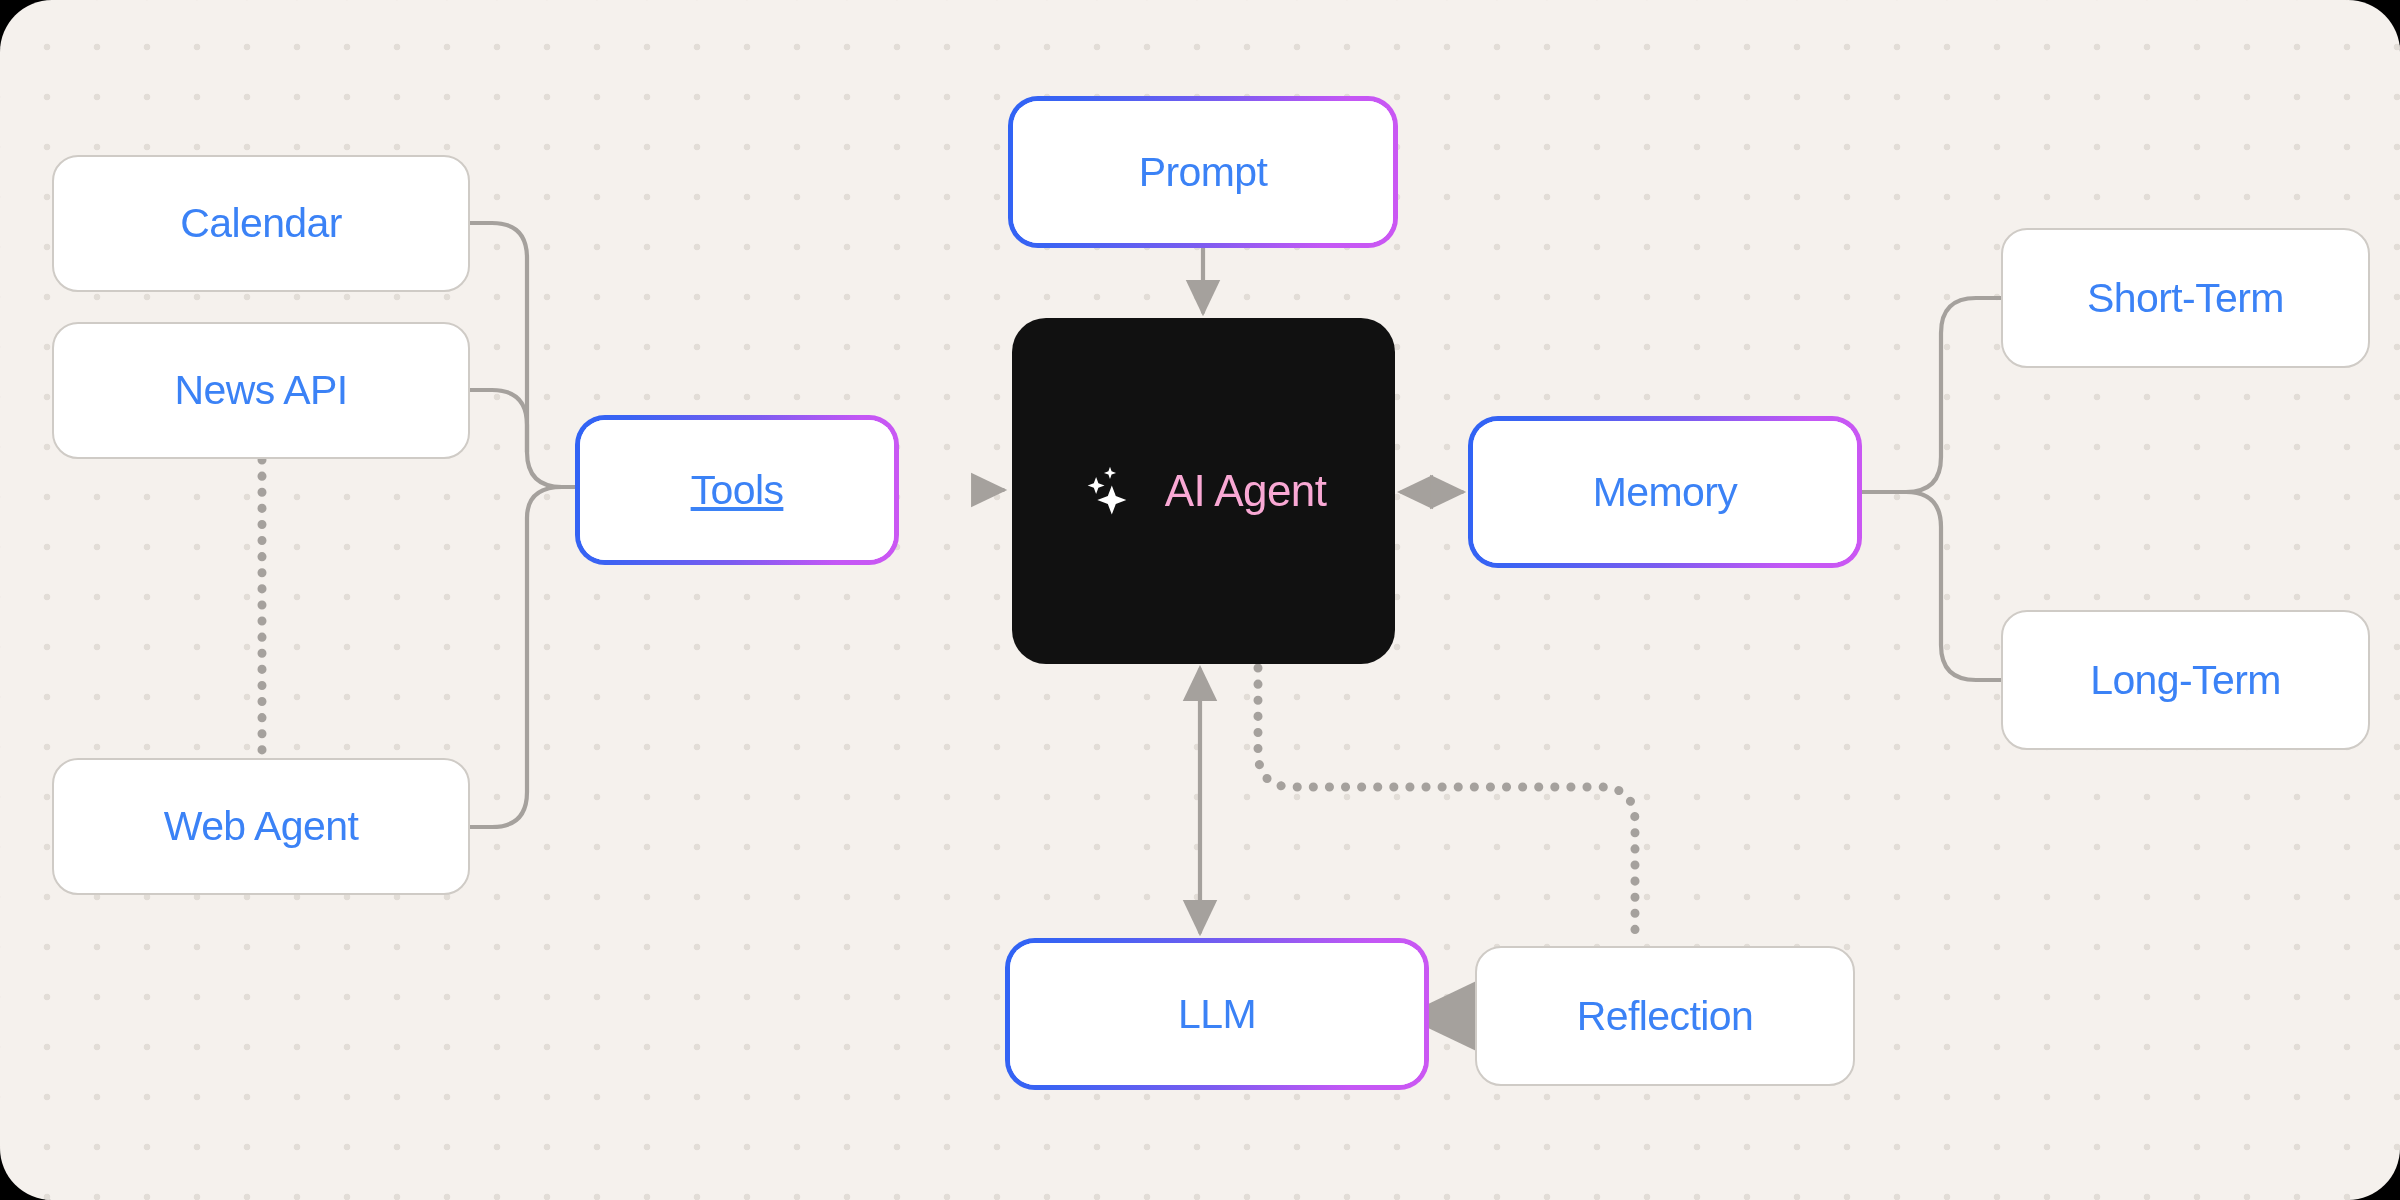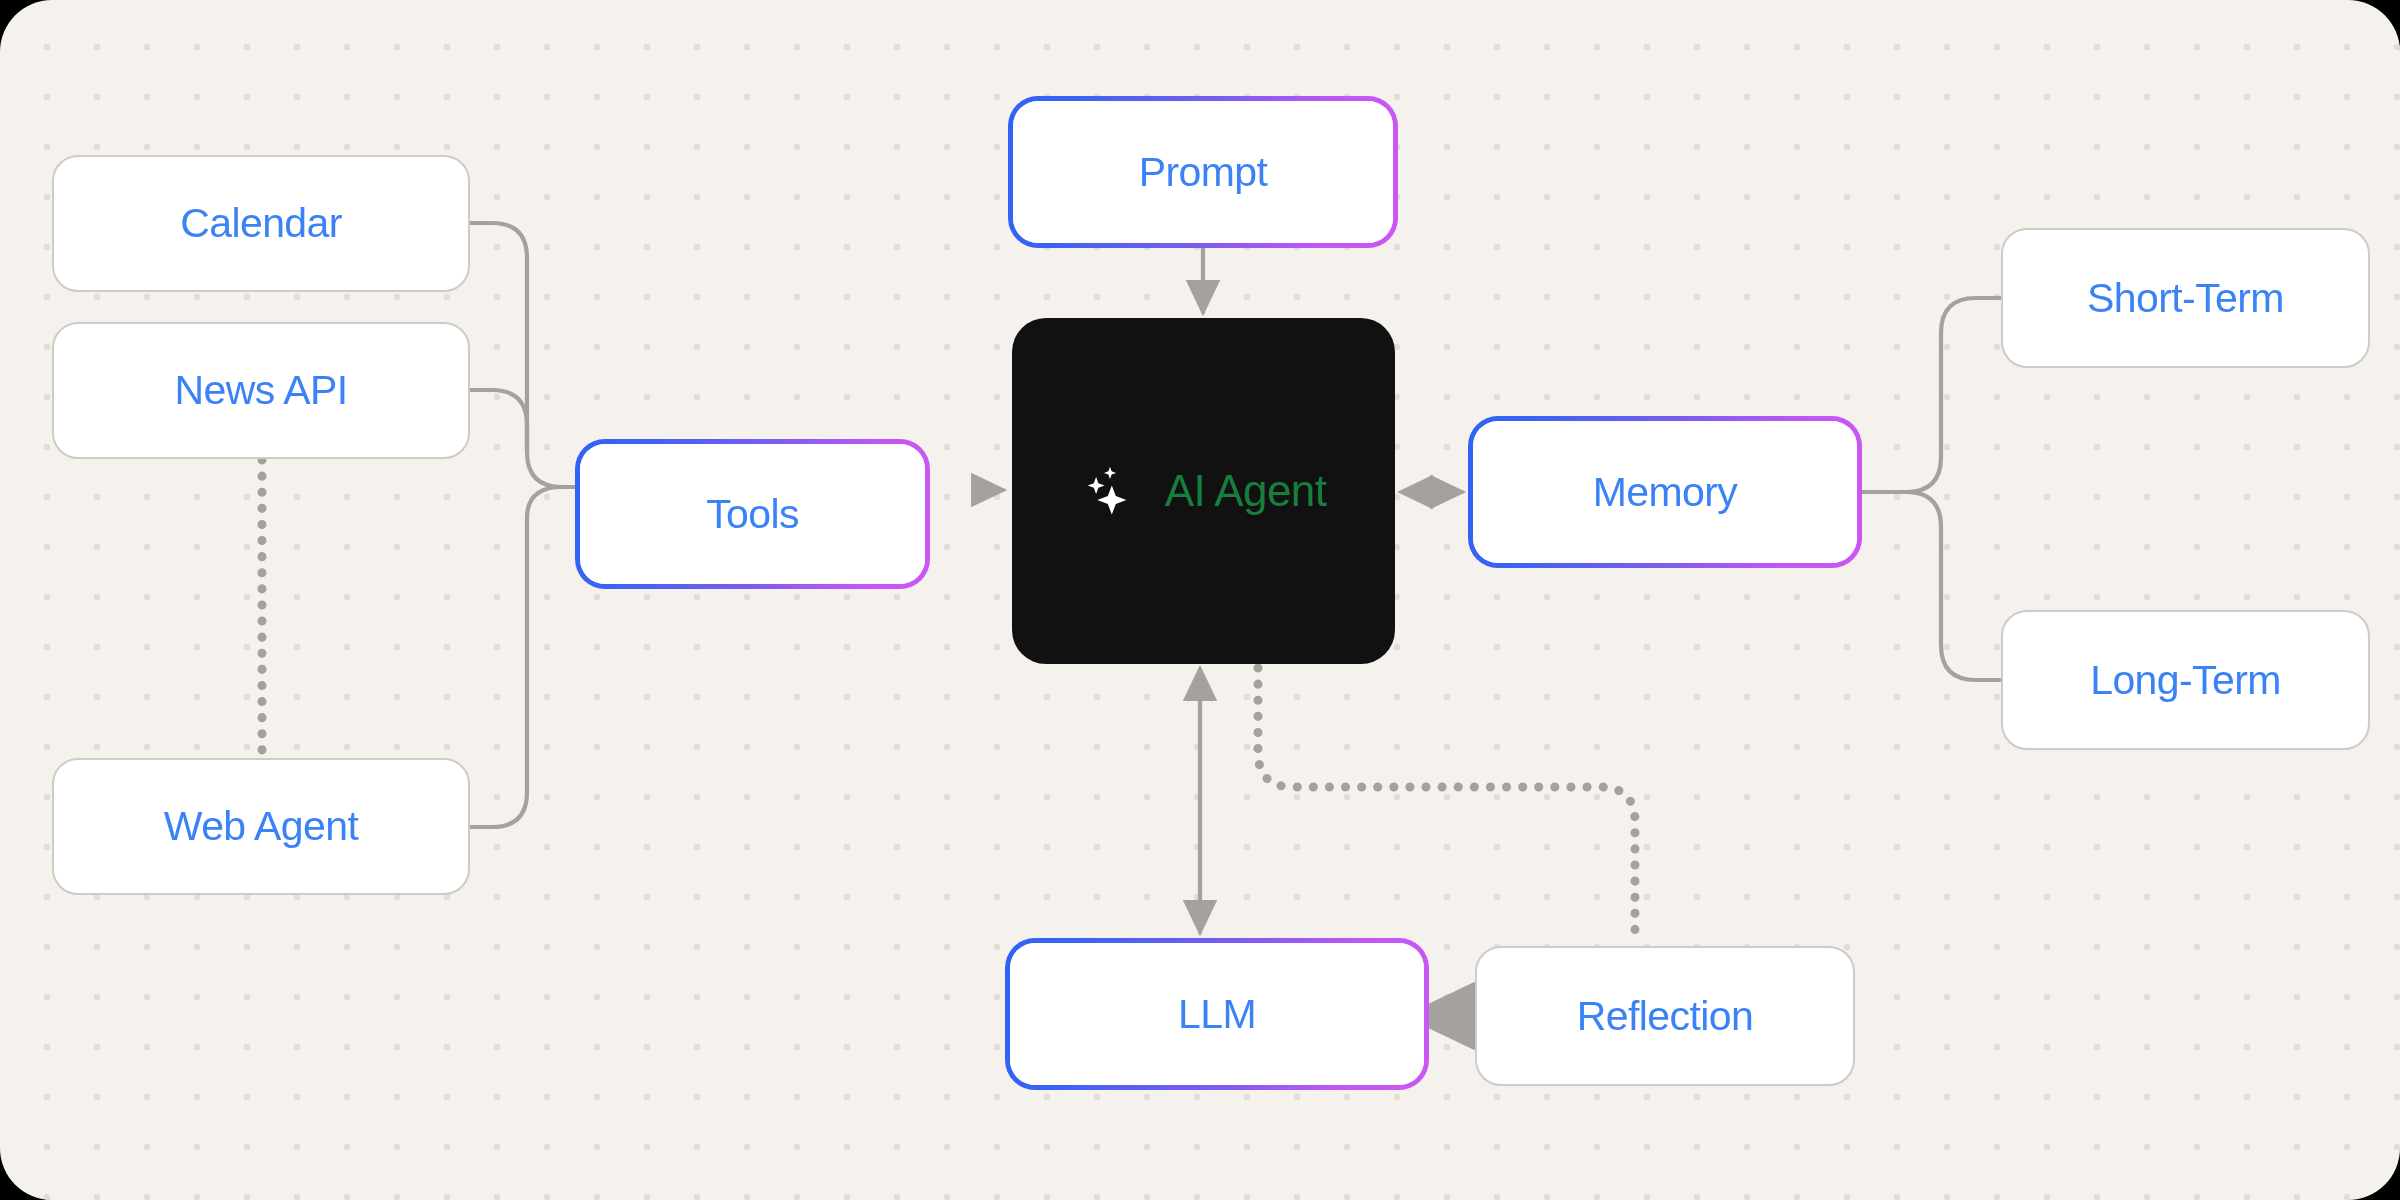--- a/index.html
+++ b/index.html
@@ -64,21 +64,21 @@
     width: 100%;
     height: 100%;
     border-radius: 25px;
     background: #FFFFFF;
     display: flex;
     align-items: center;
     justify-content: center;
   }
   .node.dark {
     background: #111111;
-    color: #15803d;
+    color: #f9a8d4;
     border: none;
     border-radius: 34px;
     gap: 26px;
     font-size: 44px;
   }
   .sparkle-icon {
     width: 58px;
     height: 58px;
     display: block;
     flex: 0 0 auto;
@@ -140,21 +140,21 @@
   </div>
 
   <div class="node plain" style="left:52px; top:155px; width:418px; height:137px;">
     <span class="label">Calendar</span>
   </div>
 
   <div class="node plain" style="left:52px; top:758px; width:418px; height:137px;">
     <span class="label">Web Agent</span>
   </div>
 
-  <div class="node grad" style="left:575px; top:439px; width:355px; height:150px;">
+  <div class="node grad" style="left:575px; top:415px; width:324px; height:150px;text-decoration:underline;">
     <div class="inner">
       <span class="label">Tools</span>
     </div>
   </div>
 
   <div class="node grad" style="left:1008px; top:96px; width:390px; height:152px;">
     <div class="inner">
       <span class="label">Prompt</span>
     </div>
   </div>

